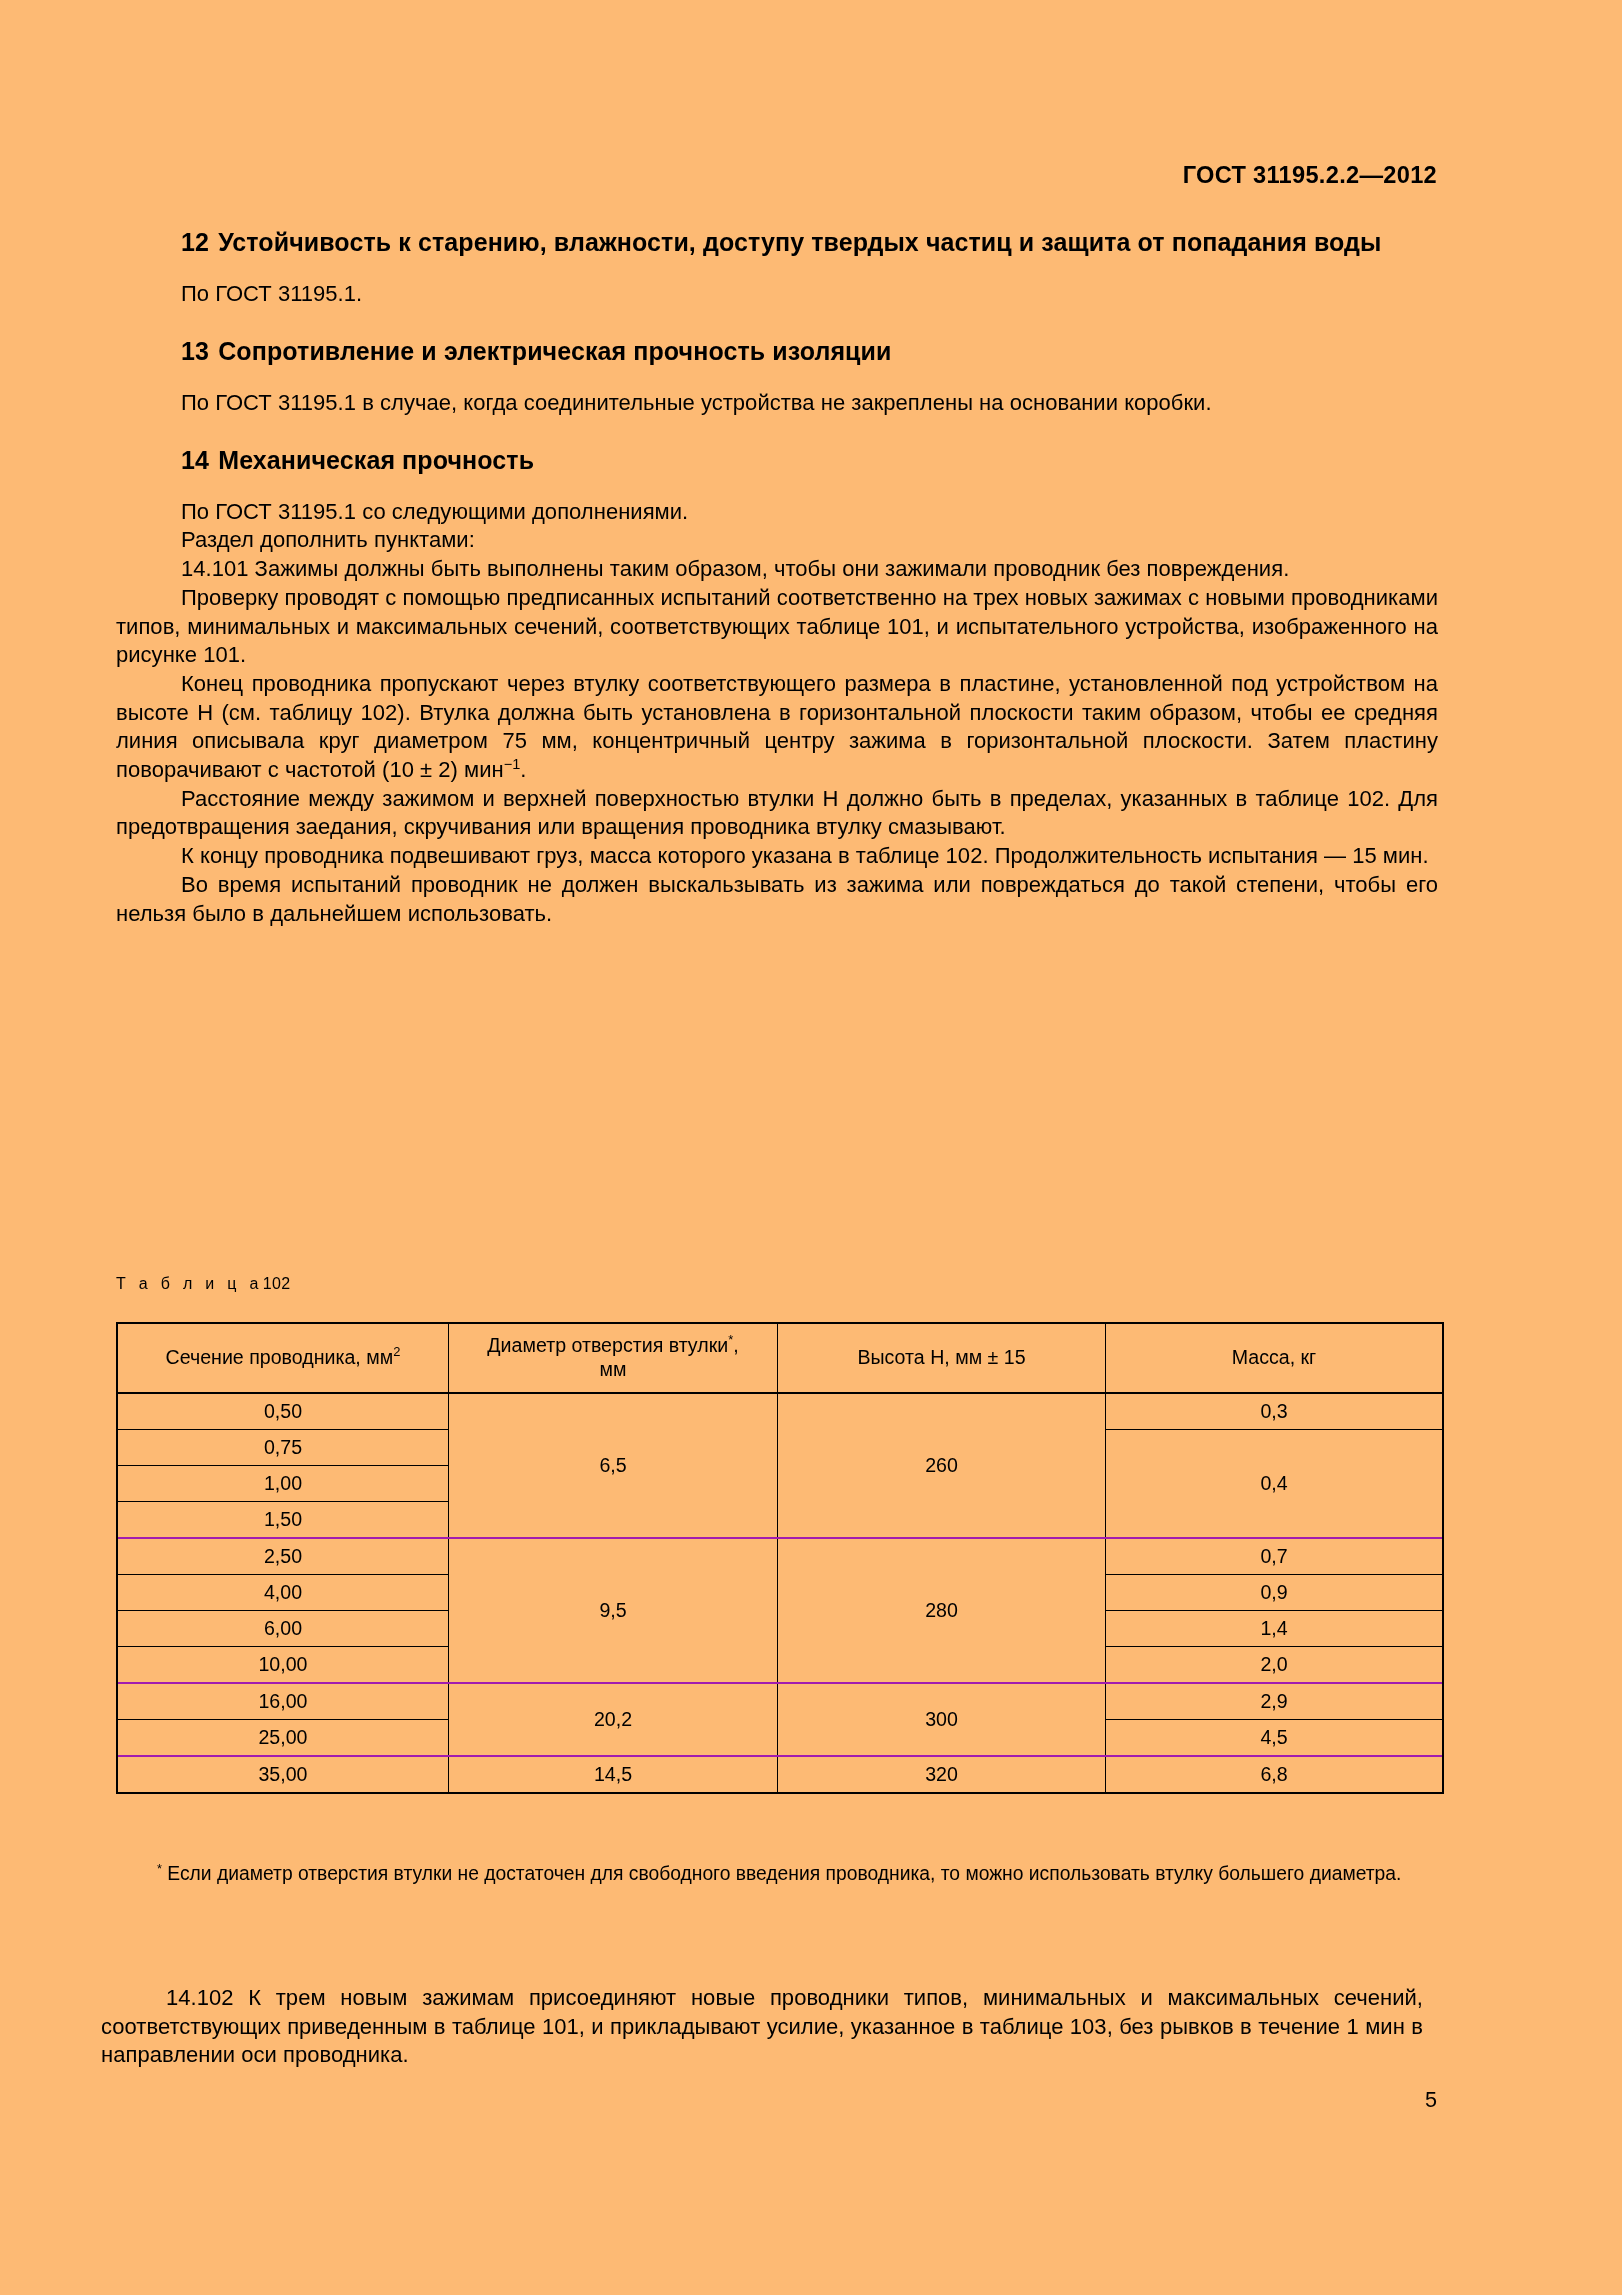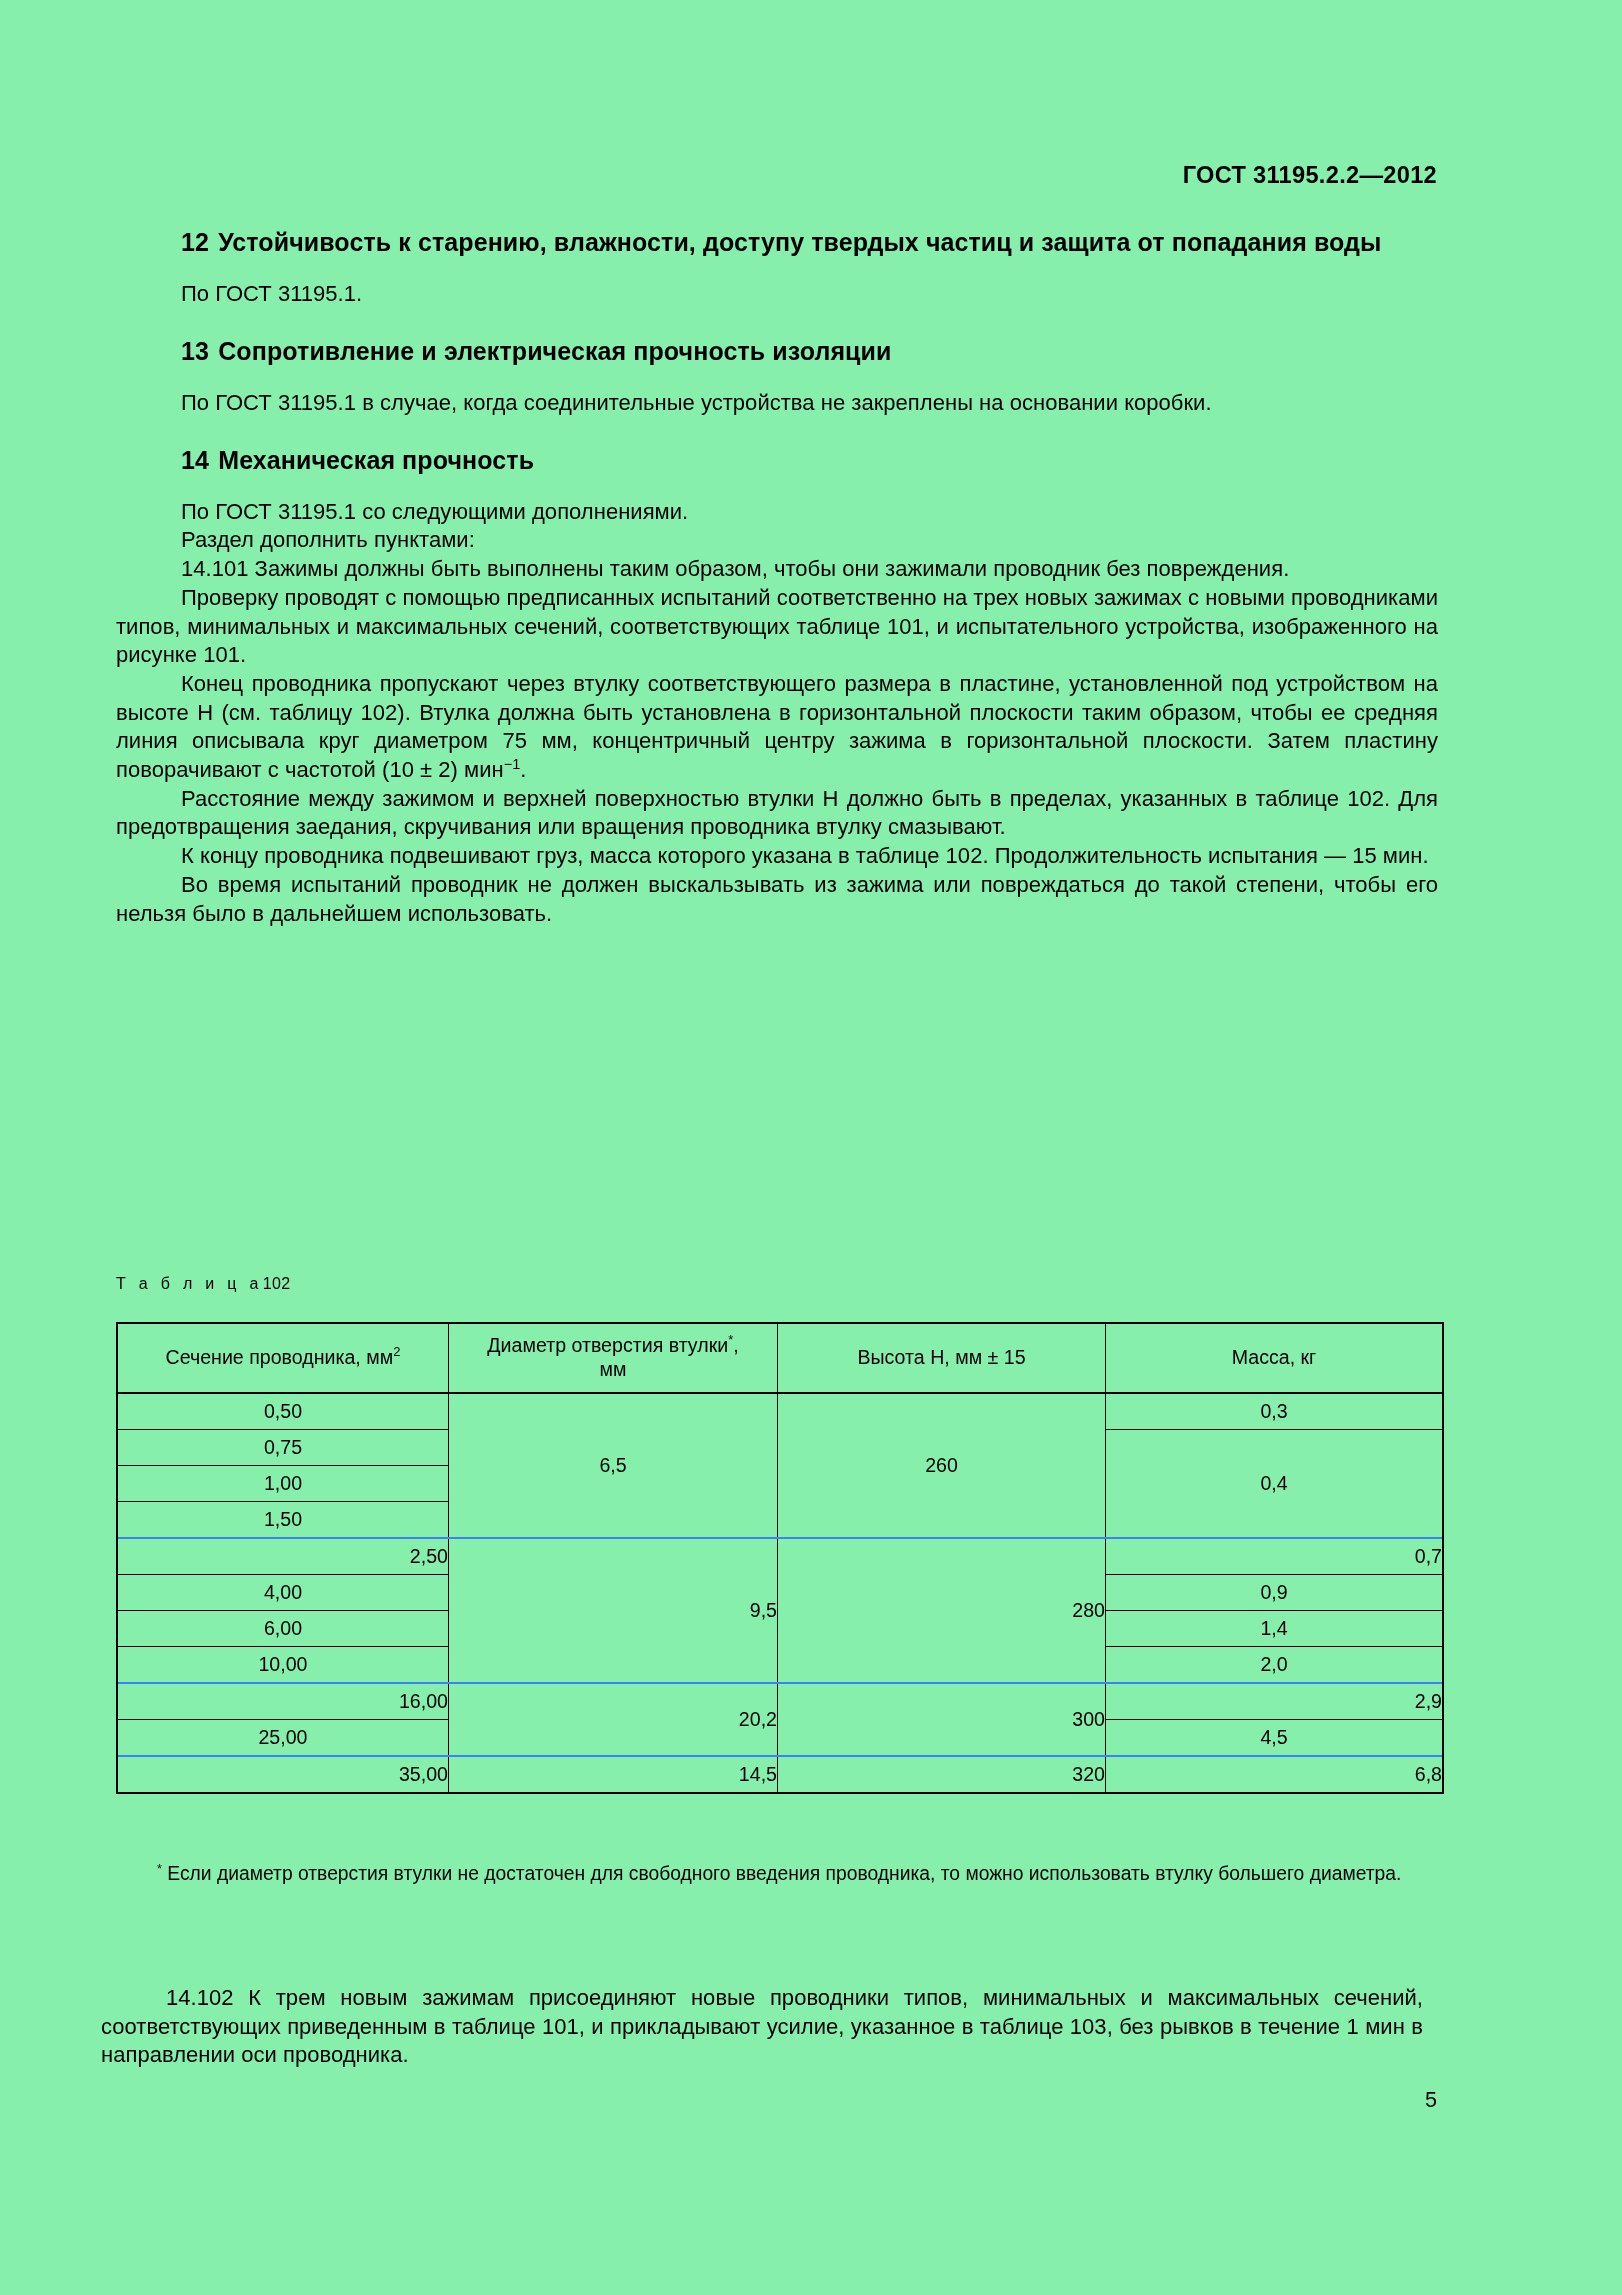--- a/index.html
+++ b/index.html
@@ -4,21 +4,21 @@
 <style>
   html, body {
     margin: 0;
     padding: 0;
     background: #ffffff;
   }
   .page {
     position: relative;
     width: 1623px;
     height: 2295px;
-    background: #86efac;
+    background: #fdba74;
     font-family: "Liberation Sans", sans-serif;
     color: #000000;
     box-sizing: border-box;
     overflow: hidden;
   }
 
   
   .running-head {
     position: absolute;
     top: 162px;
@@ -100,21 +100,21 @@
   }
   table.t102 tbody td {
     height: 35px;
     line-height: 1.1;
   }
   table.t102 tbody tr:last-child td { border-bottom: 2px solid #000; }
   table.t102 td.lft  { border-left: 2px solid #000; }
   table.t102 td.rgt  { border-right: 2px solid #000; }
   table.t102 th.lft  { border-left: 2px solid #000; }
   table.t102 th.rgt  { border-right: 2px solid #000; }
-  table.t102 .grp-top { border-top: 2px solid #3b82f6; text-align: right; }
+  table.t102 .grp-top { border-top: 2px solid #a21caf; }
 
   .tbl-note {
     position: absolute;
     left: 116px;
     top: 1861px;
     width: 1320px;
     font-size: 19.3px;
     line-height: 1.31;
     text-align: justify;
     text-indent: 41px;

